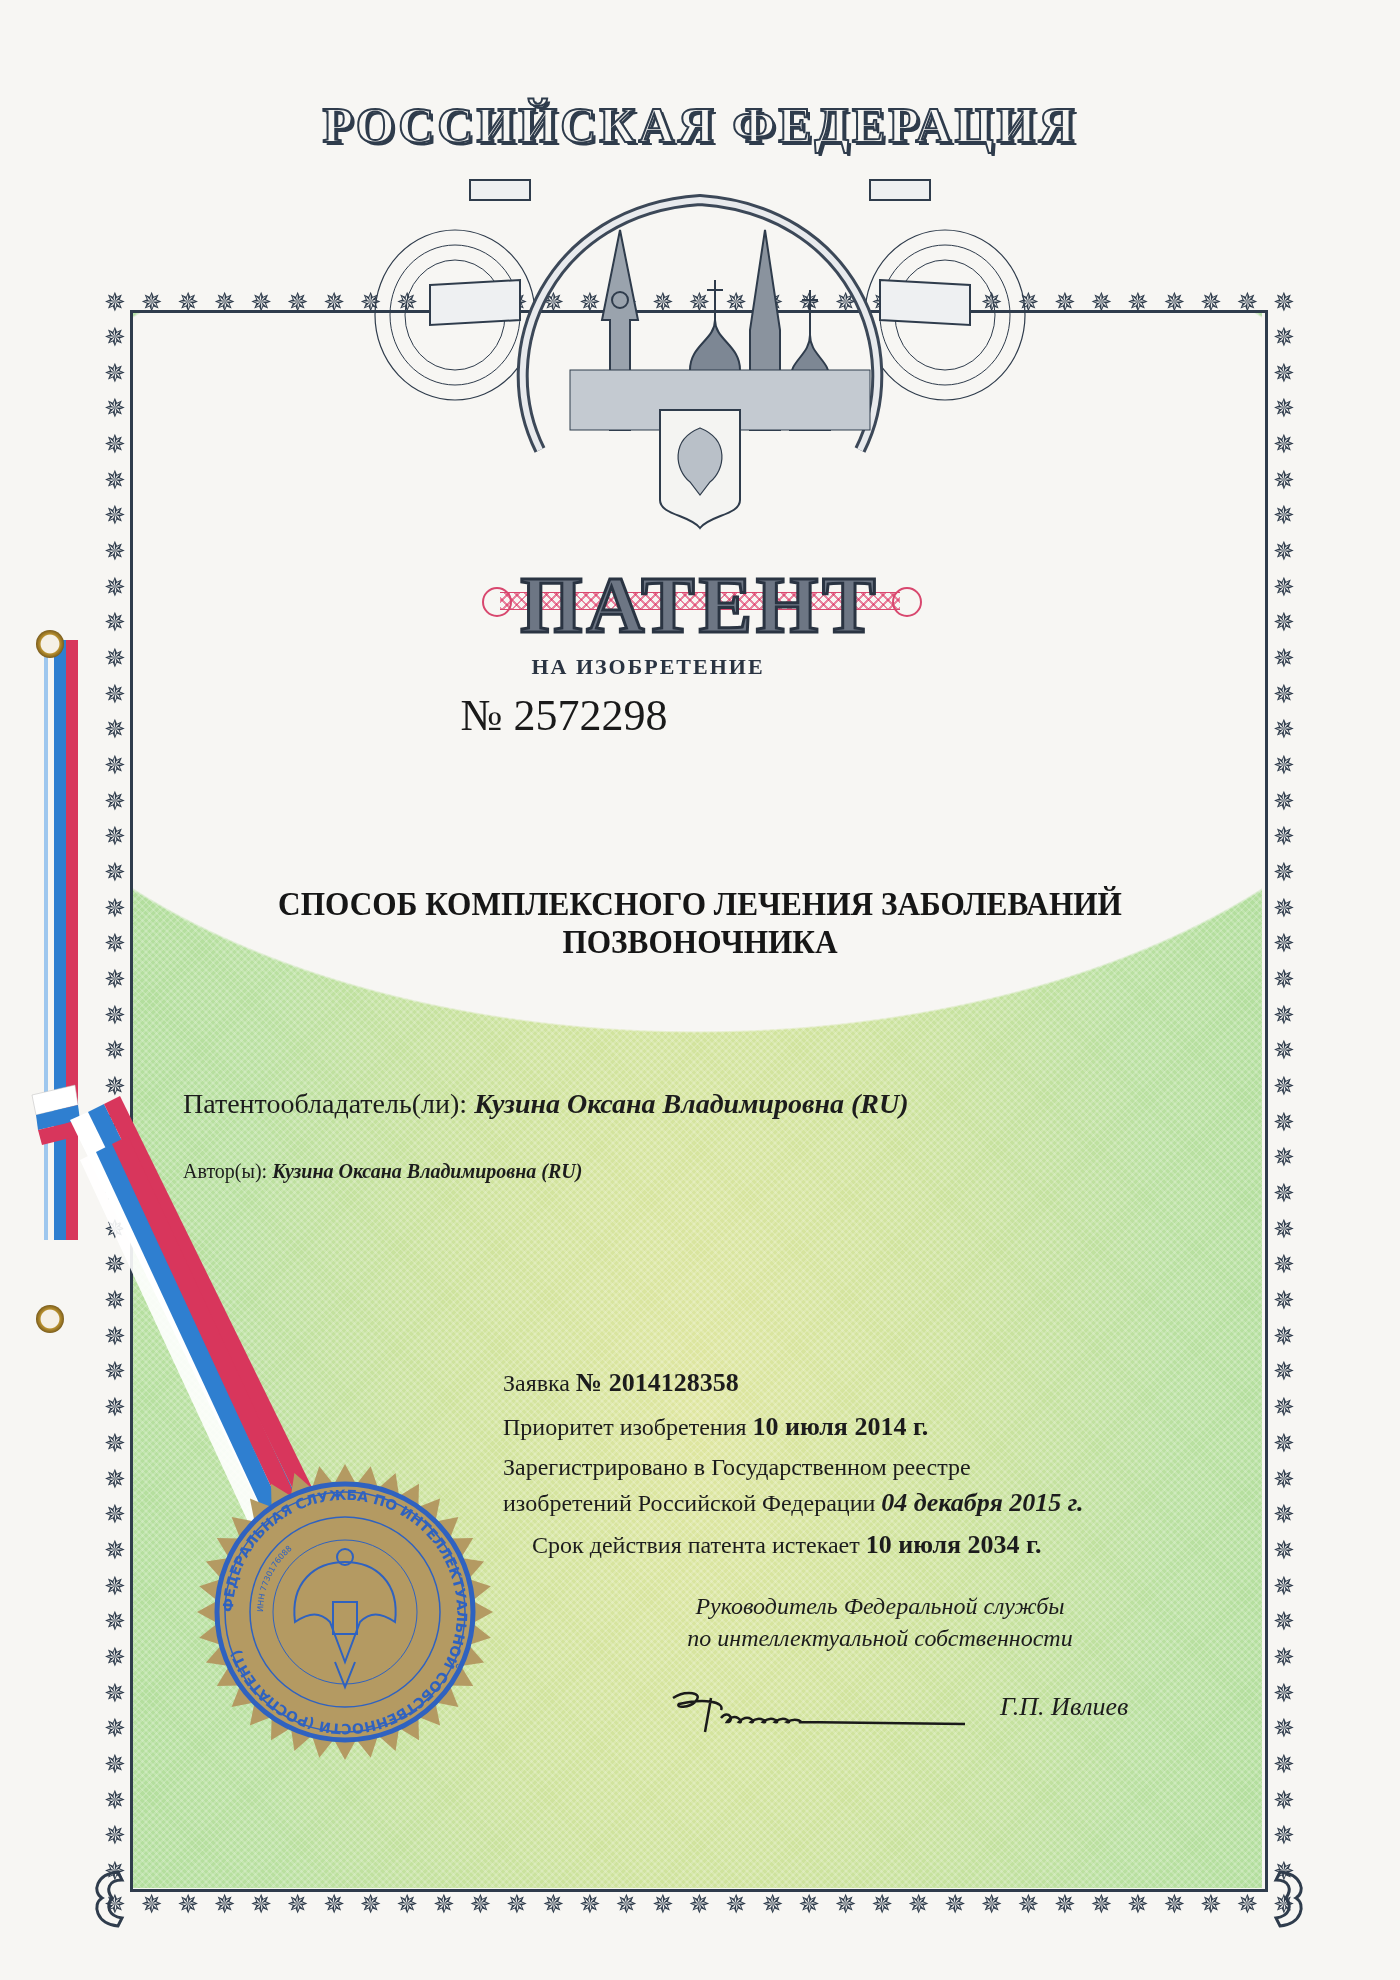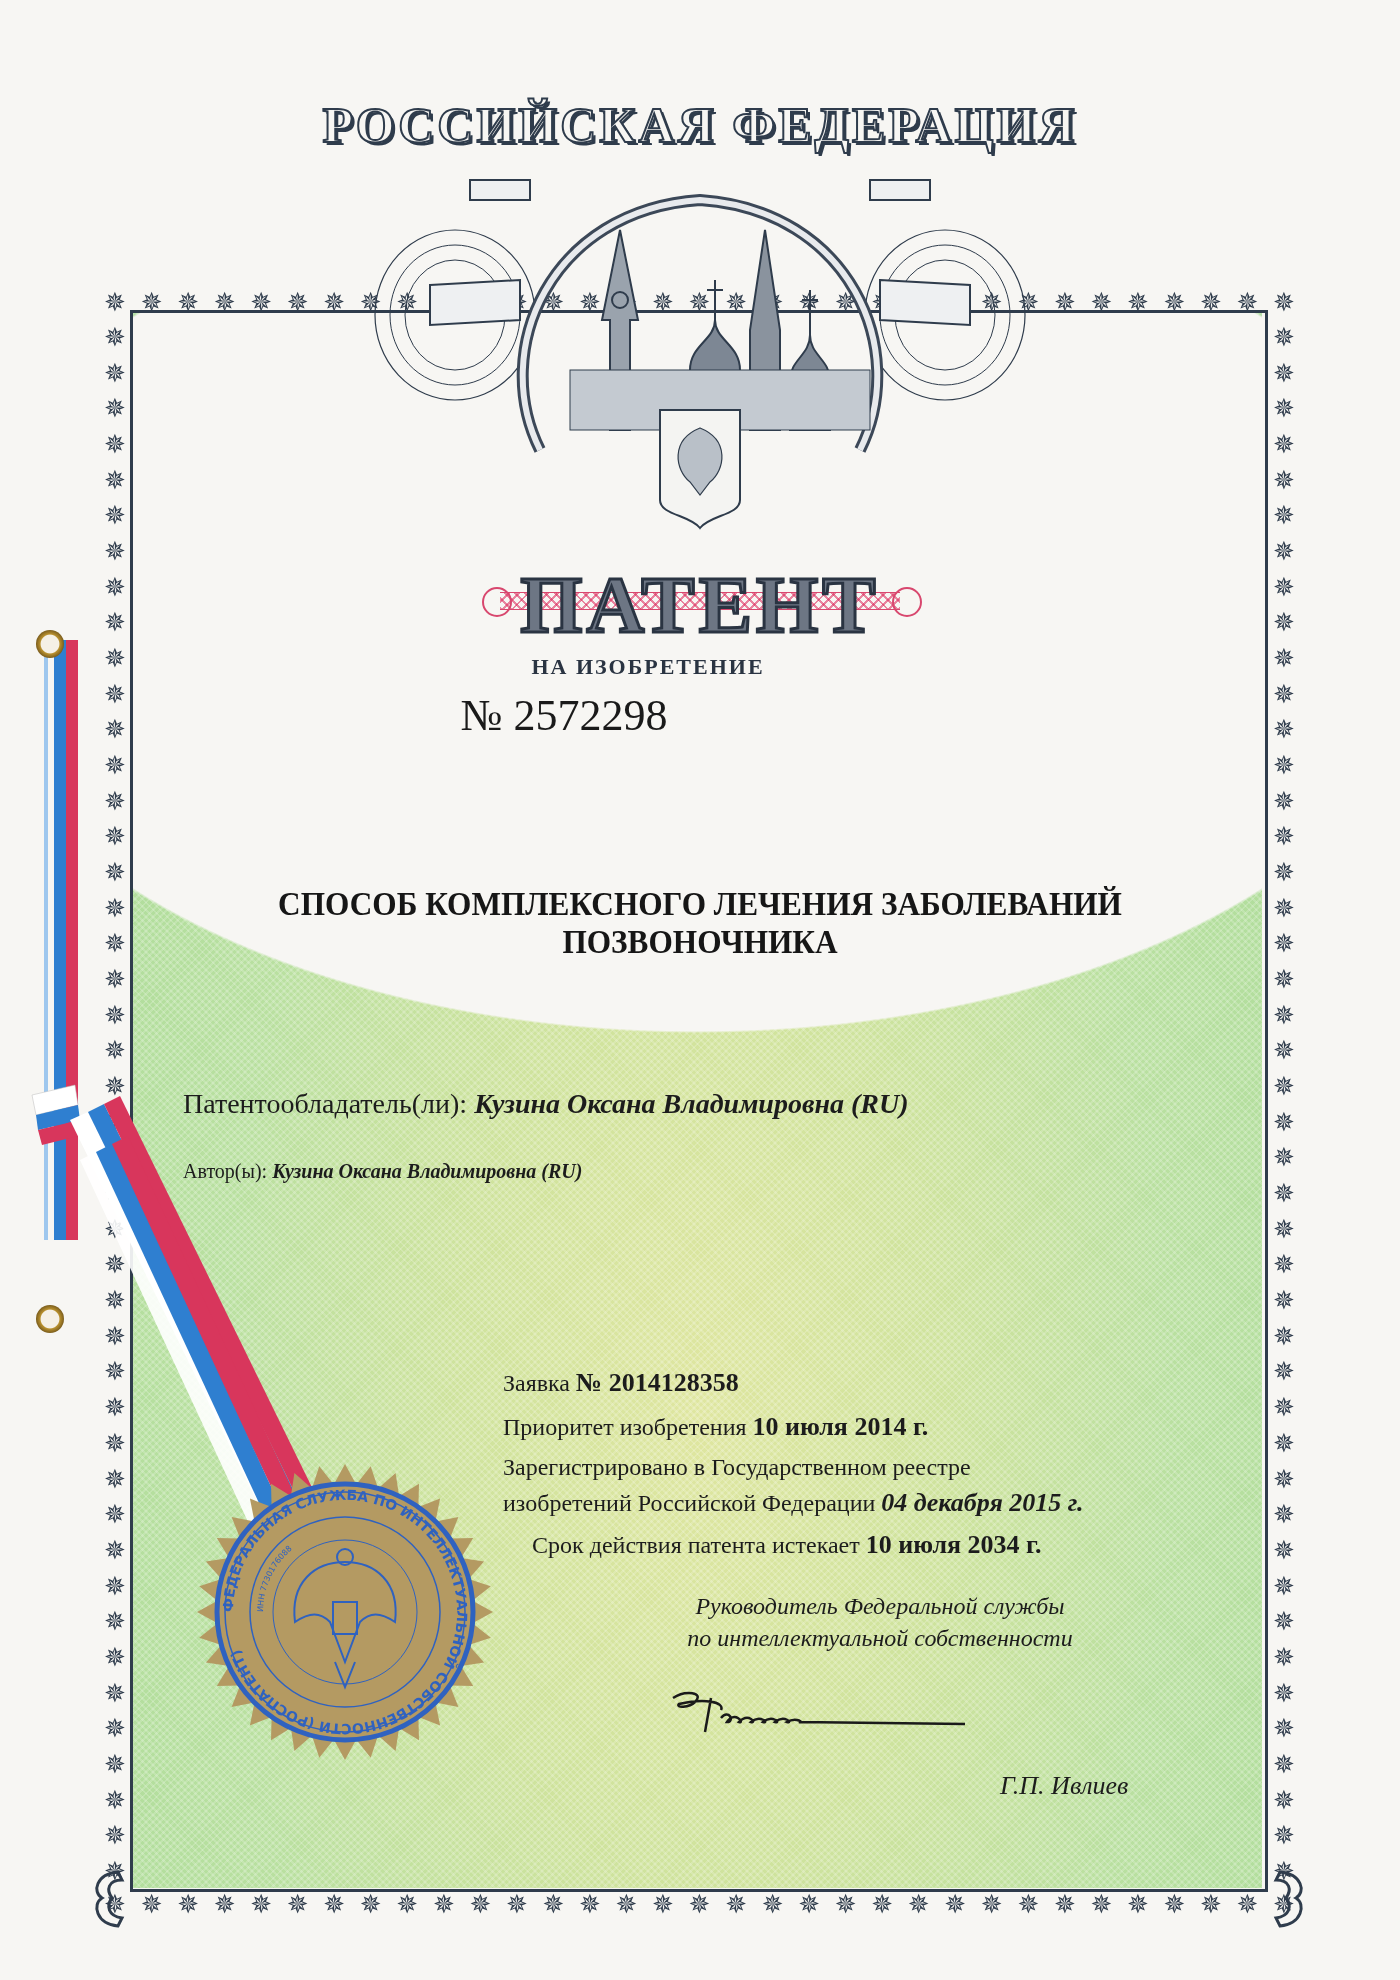--- a/index.html
+++ b/index.html
@@ -63,21 +63,21 @@
       transform:scaleX(0.92);
     }
     .holder { left:183px; top:1088px; font-size:28px; }
     .author { left:183px; top:1160px; font-size:20px; }
     .lbl { font-weight:normal; }
     .val { font-weight:bold; font-style:italic; }
     .info { left:503px; font-size:24px; line-height:30px; color:#1c1c1c;text-align:center; }
     .info b { font-size:26px; }
     .info i { font-weight:bold; font-size:26px; }
     .head-title { left:640px; top:1590px; font-size:24px; font-style:italic; line-height:32px; text-align:center; width:480px; }
-    .sign-name { left:1000px; top:1771px; font-size:26px; font-style:italic; }
+    .sign-name { left:1000px; top:1692px; font-size:26px; font-style:italic; }
     
     .seal { left:195px; top:1462px; width:300px; height:300px; }
     
     .grommet {
       width:28px; height:28px; border-radius:50%;
       background:radial-gradient(circle, #f5f0e6 0 45%, #b8902f 50%, #6e5218 75%, #c9a54a 90%);
     }
   </style>
 </head>
 <body>

